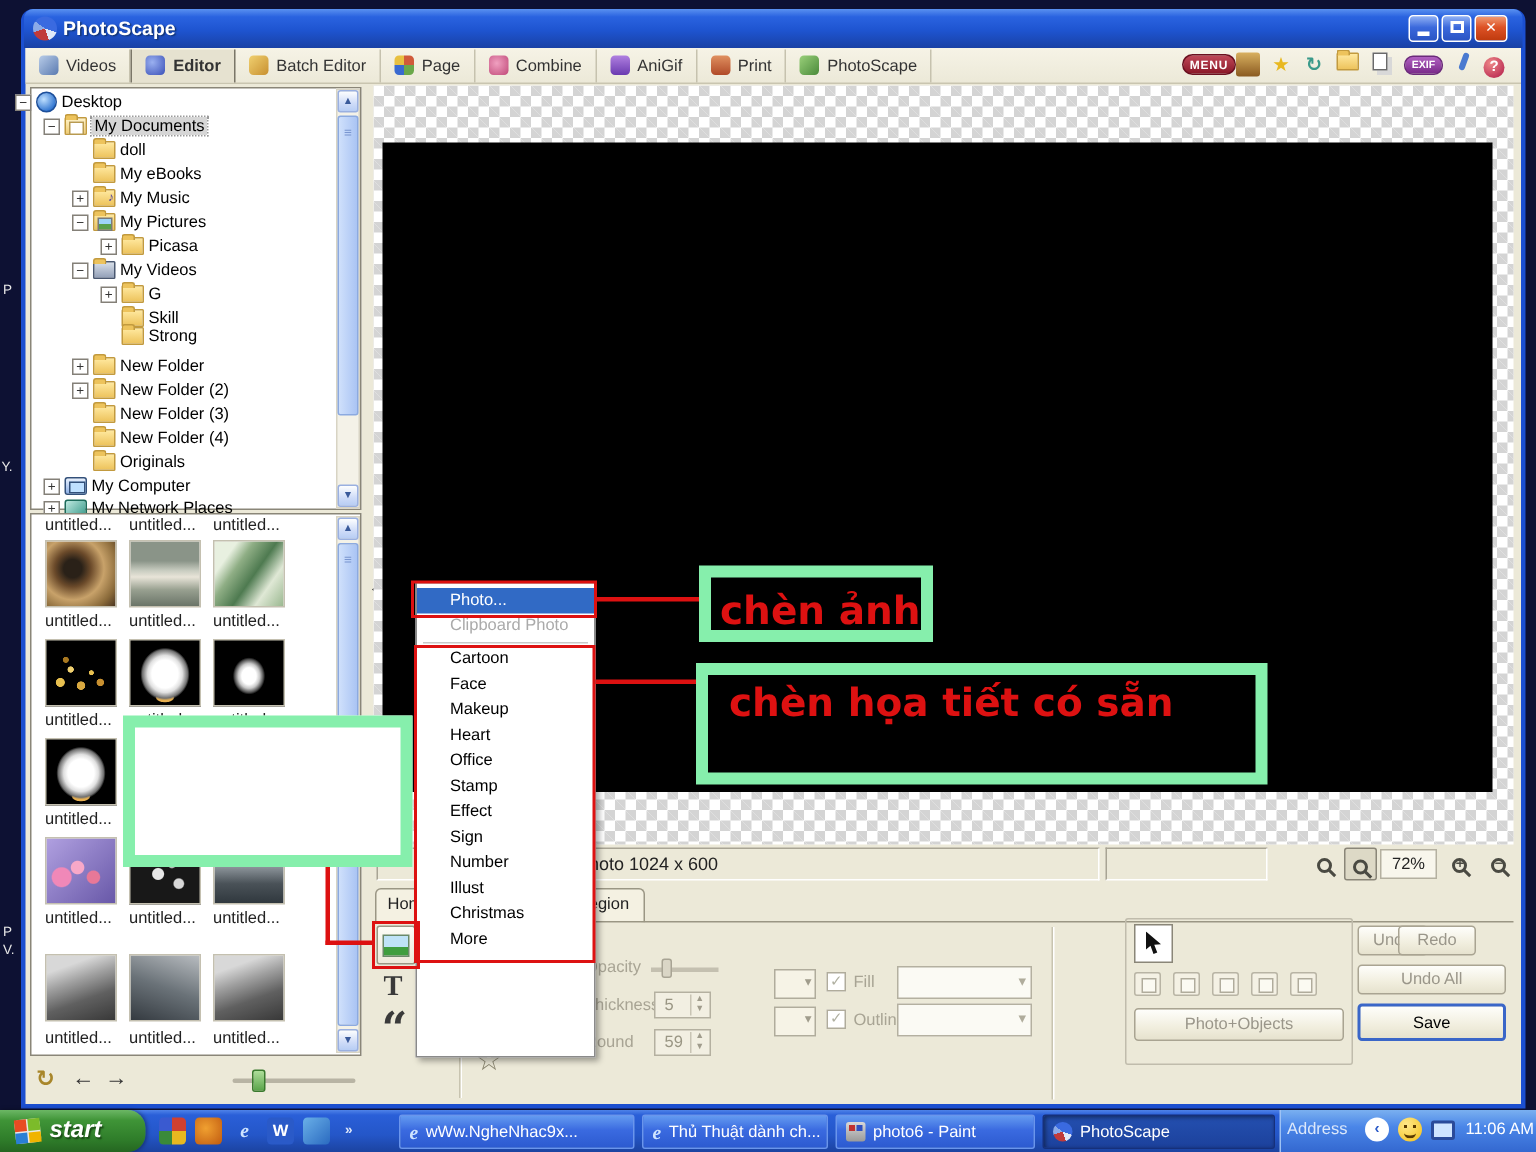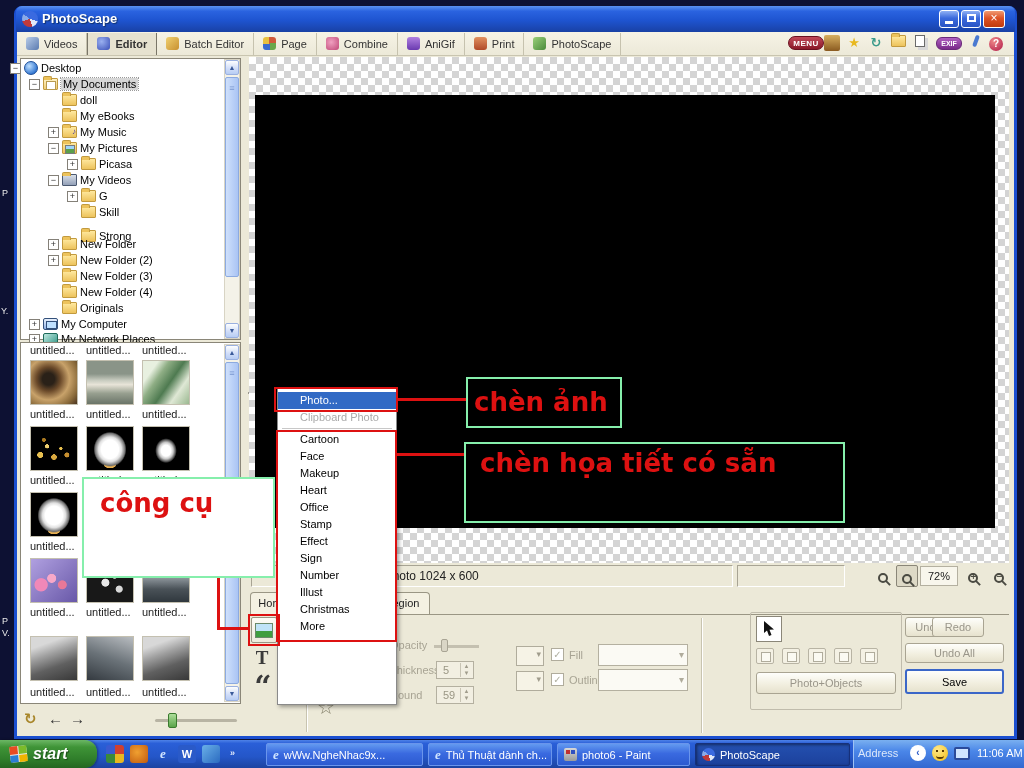--- a/index.html
+++ b/index.html
@@ -120,21 +120,21 @@
 
   
   #ctxmenu{left:277px;top:388px;width:120px;height:317px;background:#fff;border:1px solid #8a8a8a;box-shadow:2px 2px 4px rgba(0,0,0,.35);z-index:40}
   .mi{height:17px;line-height:17px;padding-left:22px;font-size:11px;color:#000;white-space:nowrap}
   .mi.hl{background:#316ac5;color:#fff}
   .mi.disabled{color:#aaa}
   .msep{height:1px;background:#c8c8c8;margin:2px 4px}
 
   
   .rbox{position:absolute;border:2px solid #dd1111;z-index:60}
-  .rbox3{position:absolute;border:2px solid #86efac;z-index:60}
+  .rbox3{position:absolute;border:8px solid #86efac;z-index:60}
   .rline{position:absolute;background:#dd1111;z-index:60}
   .ann{color:#dd1111;font-weight:bold;font-size:26px;font-family:"DejaVu Sans",sans-serif;line-height:32px;white-space:nowrap}
 
   
   #taskbar{left:0;top:740px;width:1024px;height:28px;background:linear-gradient(180deg,#4f83e8 0,#2a5fd8 12%,#2456c8 60%,#1c43a0 100%)}
   #startbtn{left:0;top:740px;width:97px;height:28px;border-radius:0 12px 12px 0;
     background:linear-gradient(180deg,#6cb765 0,#3f9437 25%,#2f7d2a 70%,#256621 100%);box-shadow:1px 0 3px rgba(0,0,0,.4);
     color:#fff;font-weight:bold;font-style:italic;font-size:16px;display:flex;align-items:center;gap:6px;padding-left:10px;text-shadow:1px 1px 1px #1a4a16}
   .flag{width:17px;height:16px;display:grid;grid-template-columns:1fr 1fr;grid-template-rows:1fr 1fr;gap:1px;background:#e8e8e8;border-radius:3px;transform:rotate(-6deg)}
   .flag i{display:block}
@@ -263,21 +263,21 @@
 <div class="abs tree-row lv3" style="top:188px">
     <span class="exp plus"></span>
     <span class="fico"></span>
     <span>G</span>
   </div>
 <div class="abs tree-row lv3" style="top:204px">
     <span class="spacer"></span>
     <span class="fico"></span>
     <span>Skill</span>
   </div>
-<div class="abs tree-row lv3" style="top:228px">
+<div class="abs tree-row lv3" style="top:216px">
     <span class="spacer"></span>
     <span class="fico"></span>
     <span>Strong</span>
   </div>
 <div class="abs tree-row lv2" style="top:236px">
     <span class="exp plus"></span>
     <span class="fico"></span>
     <span>New Folder</span>
   </div>
 <div class="abs tree-row lv2" style="top:252px">
@@ -455,21 +455,20 @@
 <div class="rbox" style="left:276px;top:430px;width:121px;height:212px"></div>
 <div class="rline" style="left:398px;top:398px;width:68px;height:3px"></div>
 <div class="rline" style="left:397px;top:453px;width:67px;height:3px"></div>
 <div class="rbox3" style="left:466px;top:377px;width:156px;height:51px;padding:7px 0 0 6px">
   <span class="ann">chèn ảnh</span>
 </div>
 <div class="rbox3" style="left:464px;top:442px;width:381px;height:81px;padding:3px 0 0 14px">
   <div class="ann">chèn họa tiết có sẵn</div>
 </div>
 <div class="rbox3" style="left:82px;top:477px;width:193px;height:101px;background:#fff;padding:8px 0 0 16px">
-  <div class="ann">công cụ</div>
 </div>
 <div class="rline" style="left:217px;top:578px;width:3px;height:52px"></div>
 <div class="rline" style="left:217px;top:627px;width:32px;height:3px"></div>
 <div class="rbox" style="left:248px;top:614px;width:32px;height:32px"></div>
 
 <div class="abs" id="taskbar"></div>
 <div class="abs" id="startbtn">
   <span class="flag">
       <i style="background:#e84c22"></i>
       <i style="background:#7cbb2a"></i>

